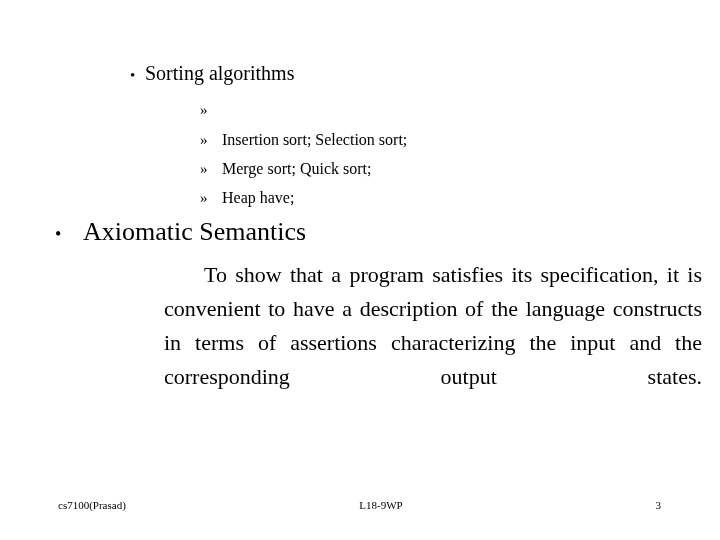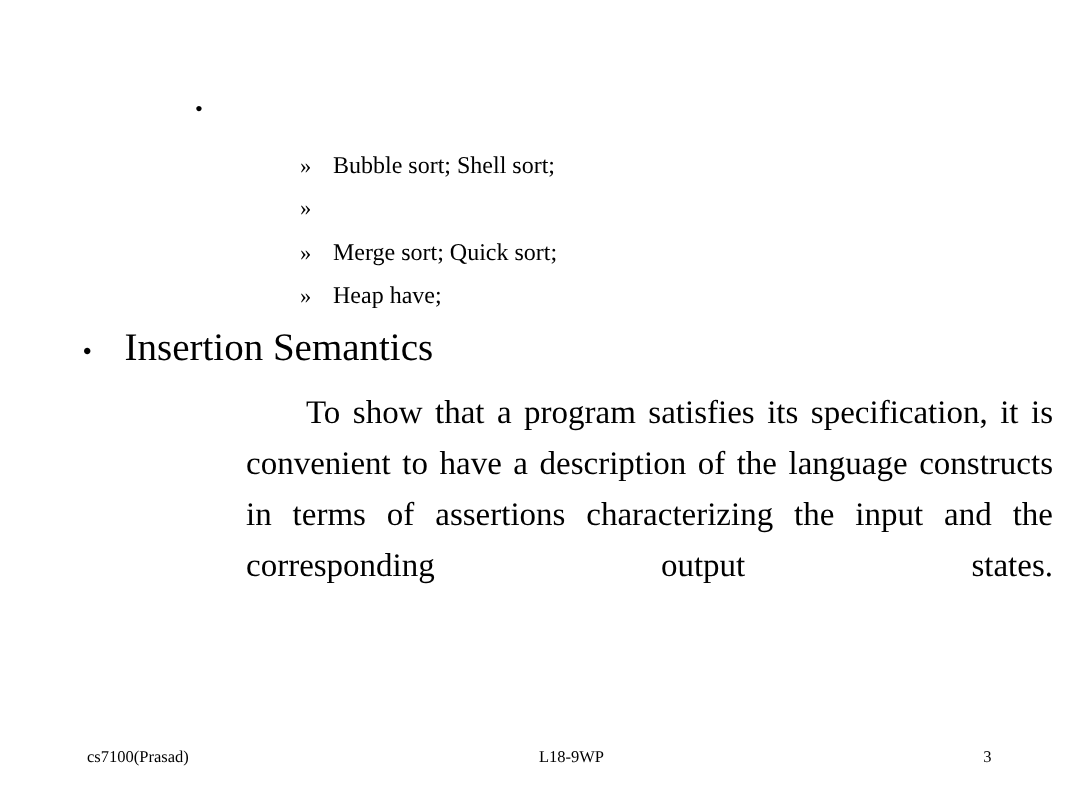--- a/index.html
+++ b/index.html
@@ -133,43 +133,44 @@
     white-space: nowrap;
   }
 </style>
 </head>
 <body>
 
 <div class="slide">
 
   <div class="bullet-l1-small">
     <span class="marker">•</span>
+    <span class="label">Sorting algorithms</span>
   </div>
 
   <div class="sublist">
     <div class="sub-item">
       <span class="marker">»</span>
-      <span class="label">Bubble sort; Shell sort;</span>
     </div>
     <div class="sub-item">
       <span class="marker">»</span>
+      <span class="label">Insertion sort; Selection sort;</span>
     </div>
     <div class="sub-item">
       <span class="marker">»</span>
       <span class="label">Merge sort; Quick sort;</span>
     </div>
     <div class="sub-item">
       <span class="marker">»</span>
       <span class="label">Heap have;</span>
     </div>
   </div>
 
   <div class="bullet-l1-large">
     <span class="marker">•</span>
-    <span class="label">Insertion Semantics</span>
+    <span class="label">Axiomatic Semantics</span>
   </div>
 
   <div class="body-para">To show that a program satisfies its specification, it is convenient to have a description of the language constructs in terms of assertions characterizing the input and the corresponding output states.</div>
 
   <div class="footer">
     <span class="footer-left">cs7100(Prasad)</span>
     <span class="footer-center">L18-9WP</span>
     <span class="footer-right">3</span>
   </div>
 

